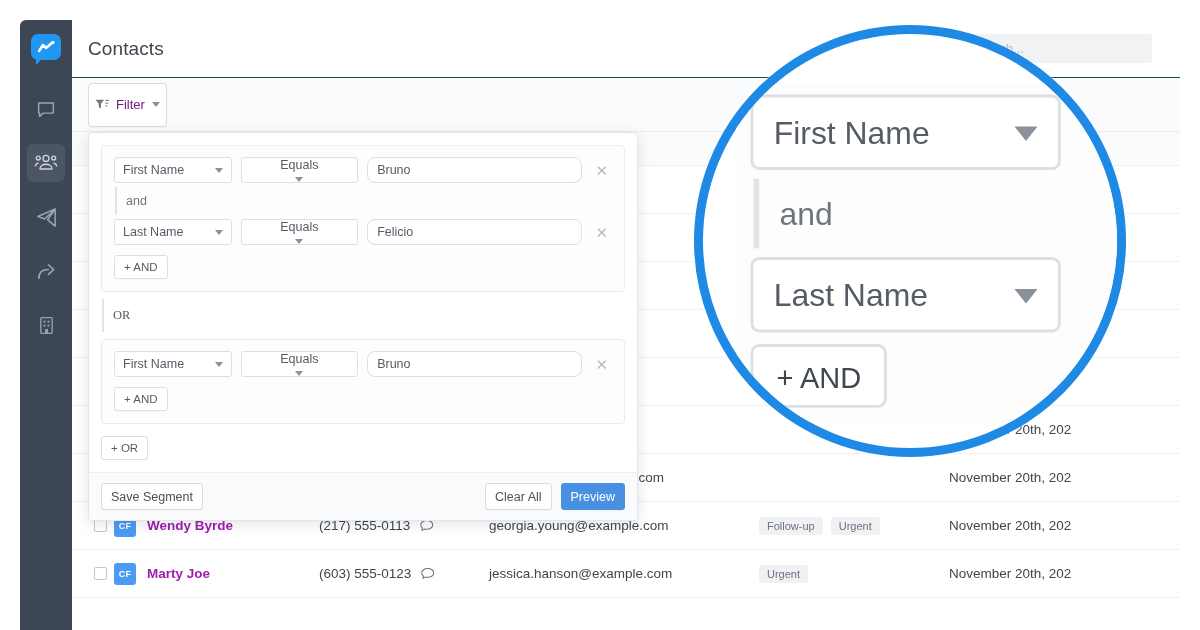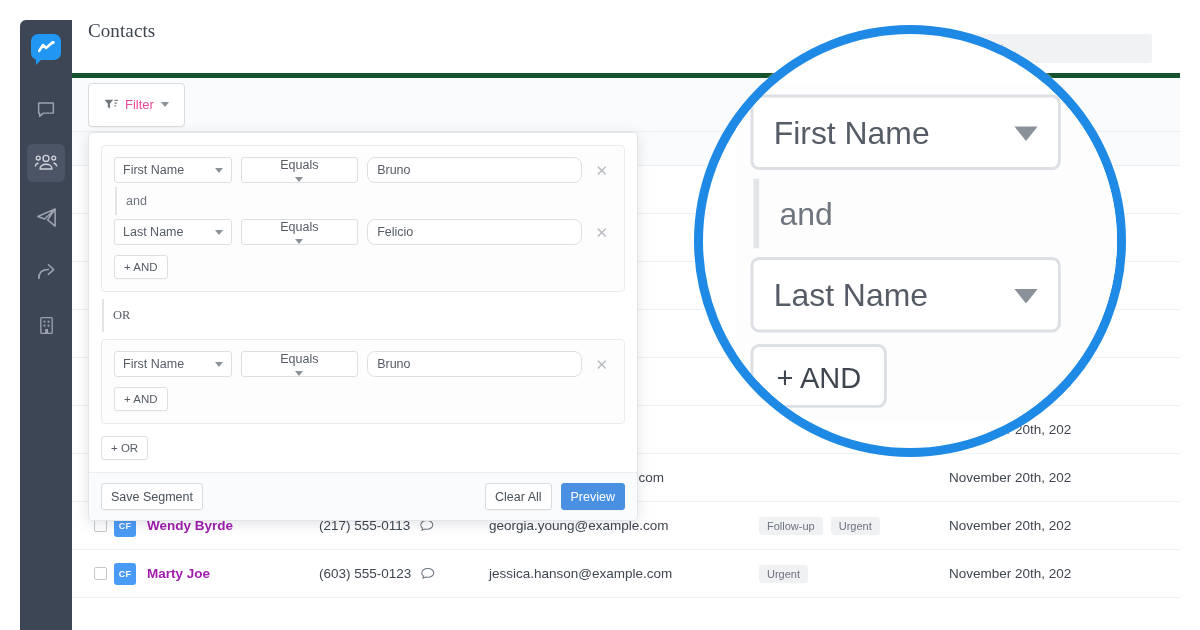--- a/index.html
+++ b/index.html
@@ -43,24 +43,23 @@
   .nav-item.active { background: #4b5566; }
   .nav-item svg { display: block; }
 
   
   .main {
     position: absolute; left: 72px; top: 20px;
     width: 1108px; height: 610px;
     background: #fff;
   }
   .topbar {
-    height: 58px; display: flex; 
-    padding: 0 0 0 16px; border-bottom: 5px solid #14532d;
+    height: 58px; display: flex; align-items: center;
+    padding: 0 0 0 16px; border-bottom: 1px solid #14532d;
     position: relative;
-    font-family: Liberation Serif, serif;
   }
   .page-title {
     font-size: 19px; color: #3f4650; letter-spacing: .1px;
   }
   .search-box {
     position: absolute; right: 28px; top: 14px;
     width: 190px; height: 29px; background: #f1f2f4;
     border-radius: 3px; display: flex; align-items: center;
     padding-left: 10px;
   }
@@ -68,21 +67,21 @@
 
   .toolbar {
     height: 54px; background: #fafbfc;
     border-bottom: 1px solid #eceef0;
     display: flex; align-items: center; padding-left: 16px;
     position: relative; z-index: 3;
   }
   .filter-btn {
     height: 44px; background: #fff; border: 1px solid #d9dcdf;
     border-radius: 4px; display: flex; align-items: center;
-    gap: 7px; padding: 0 15px; font-size: 13px; color: #ec4899;
+    gap: 7px; padding: 0 6px; font-size: 13px; color: #701a75;
     box-shadow: 0 1px 1px rgba(0,0,0,.03);
   }
   .caret {
     width: 0; height: 0;
     border-left: 4px solid transparent; border-right: 4px solid transparent;
     border-top: 5px solid #8b9199;
   }
 
   
   .table-head {

